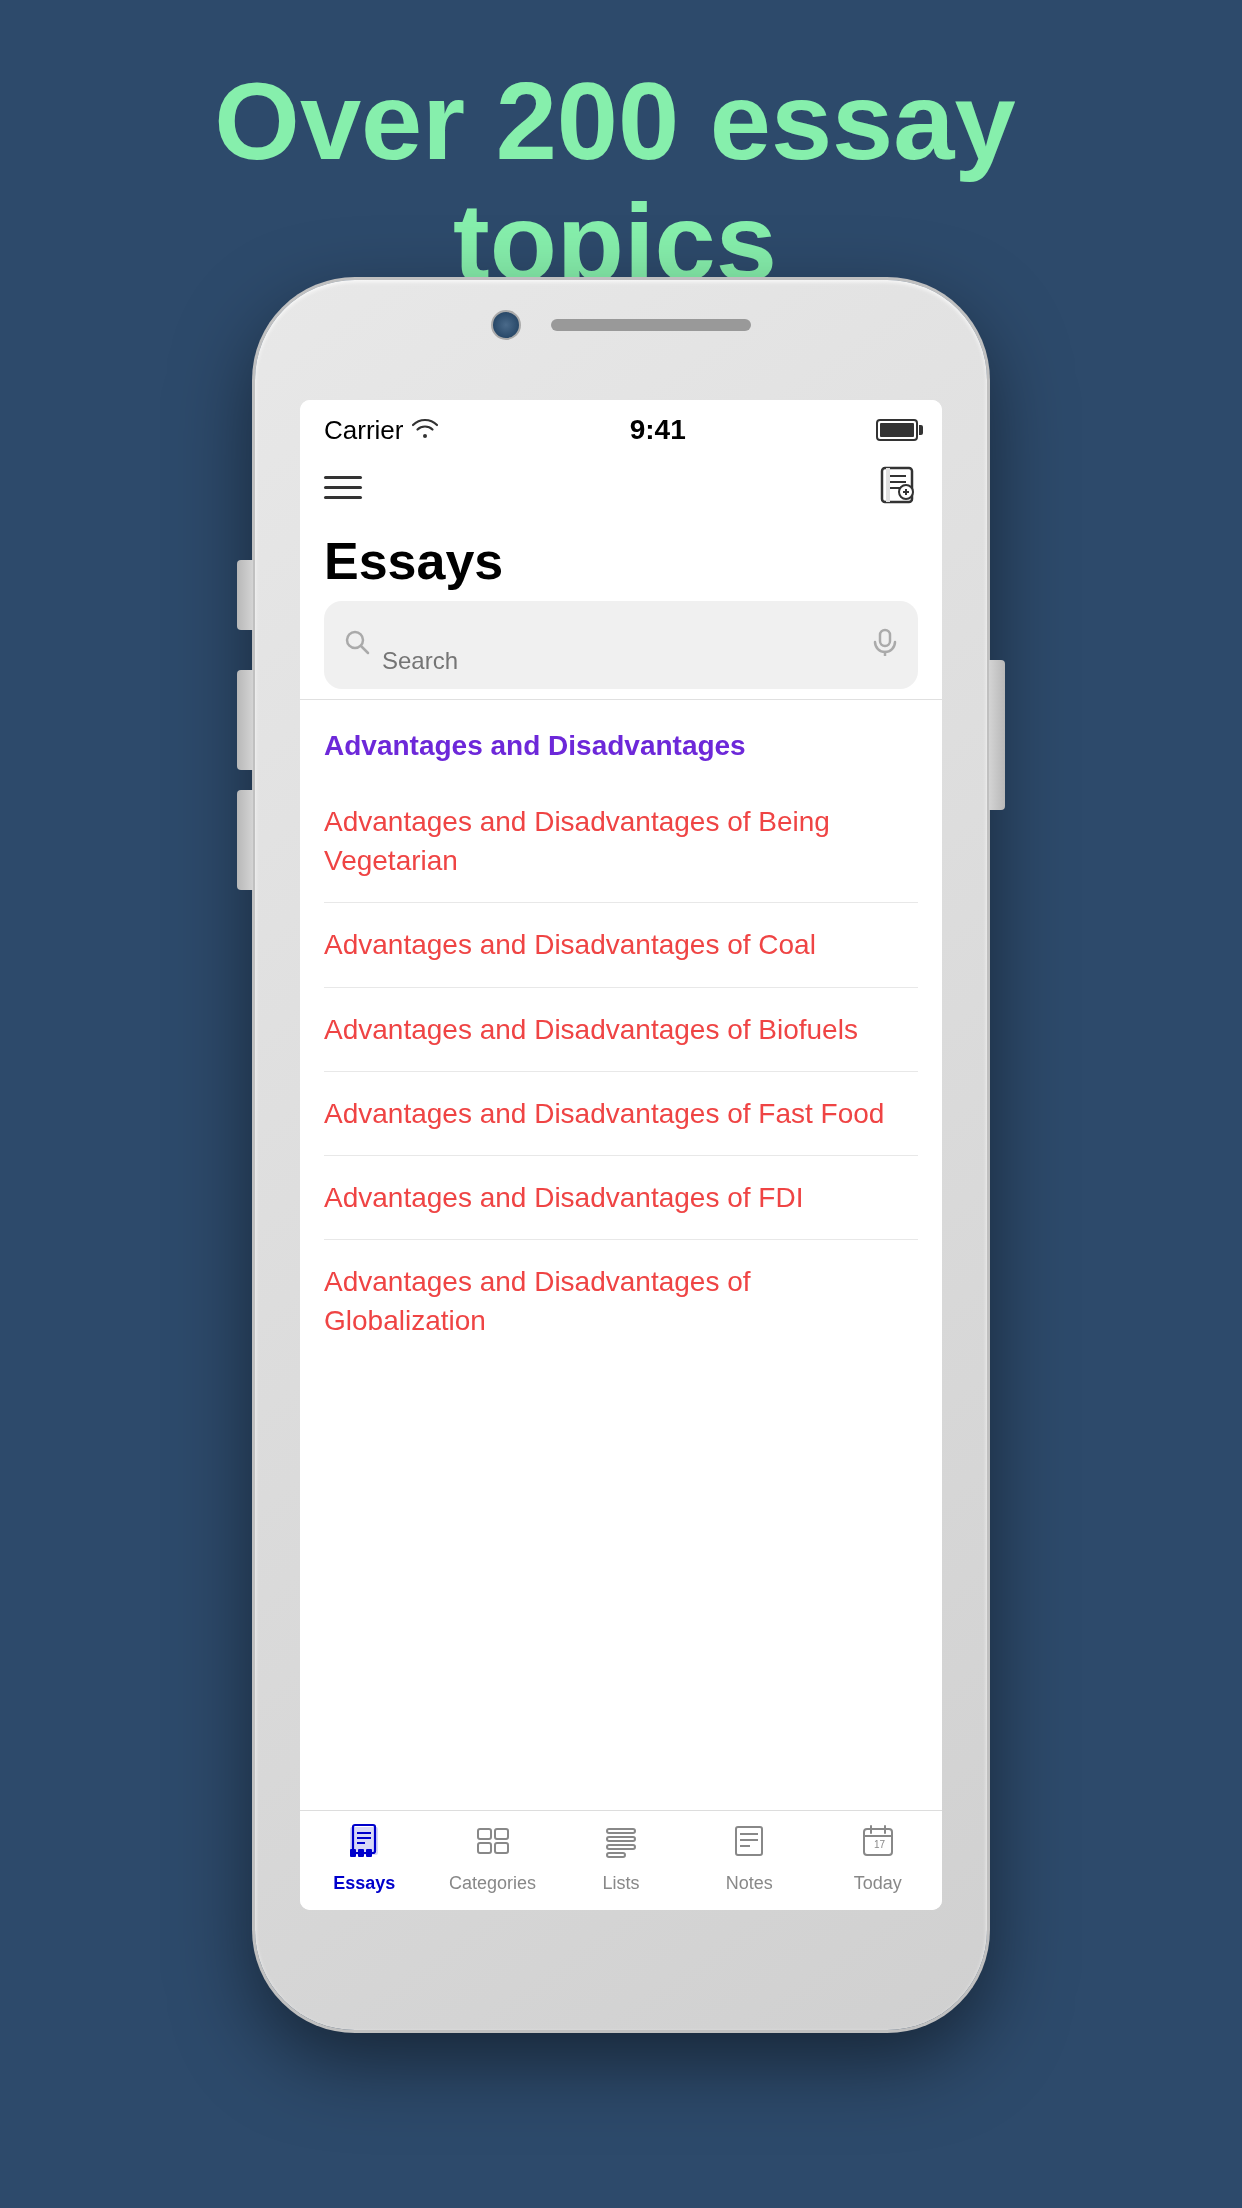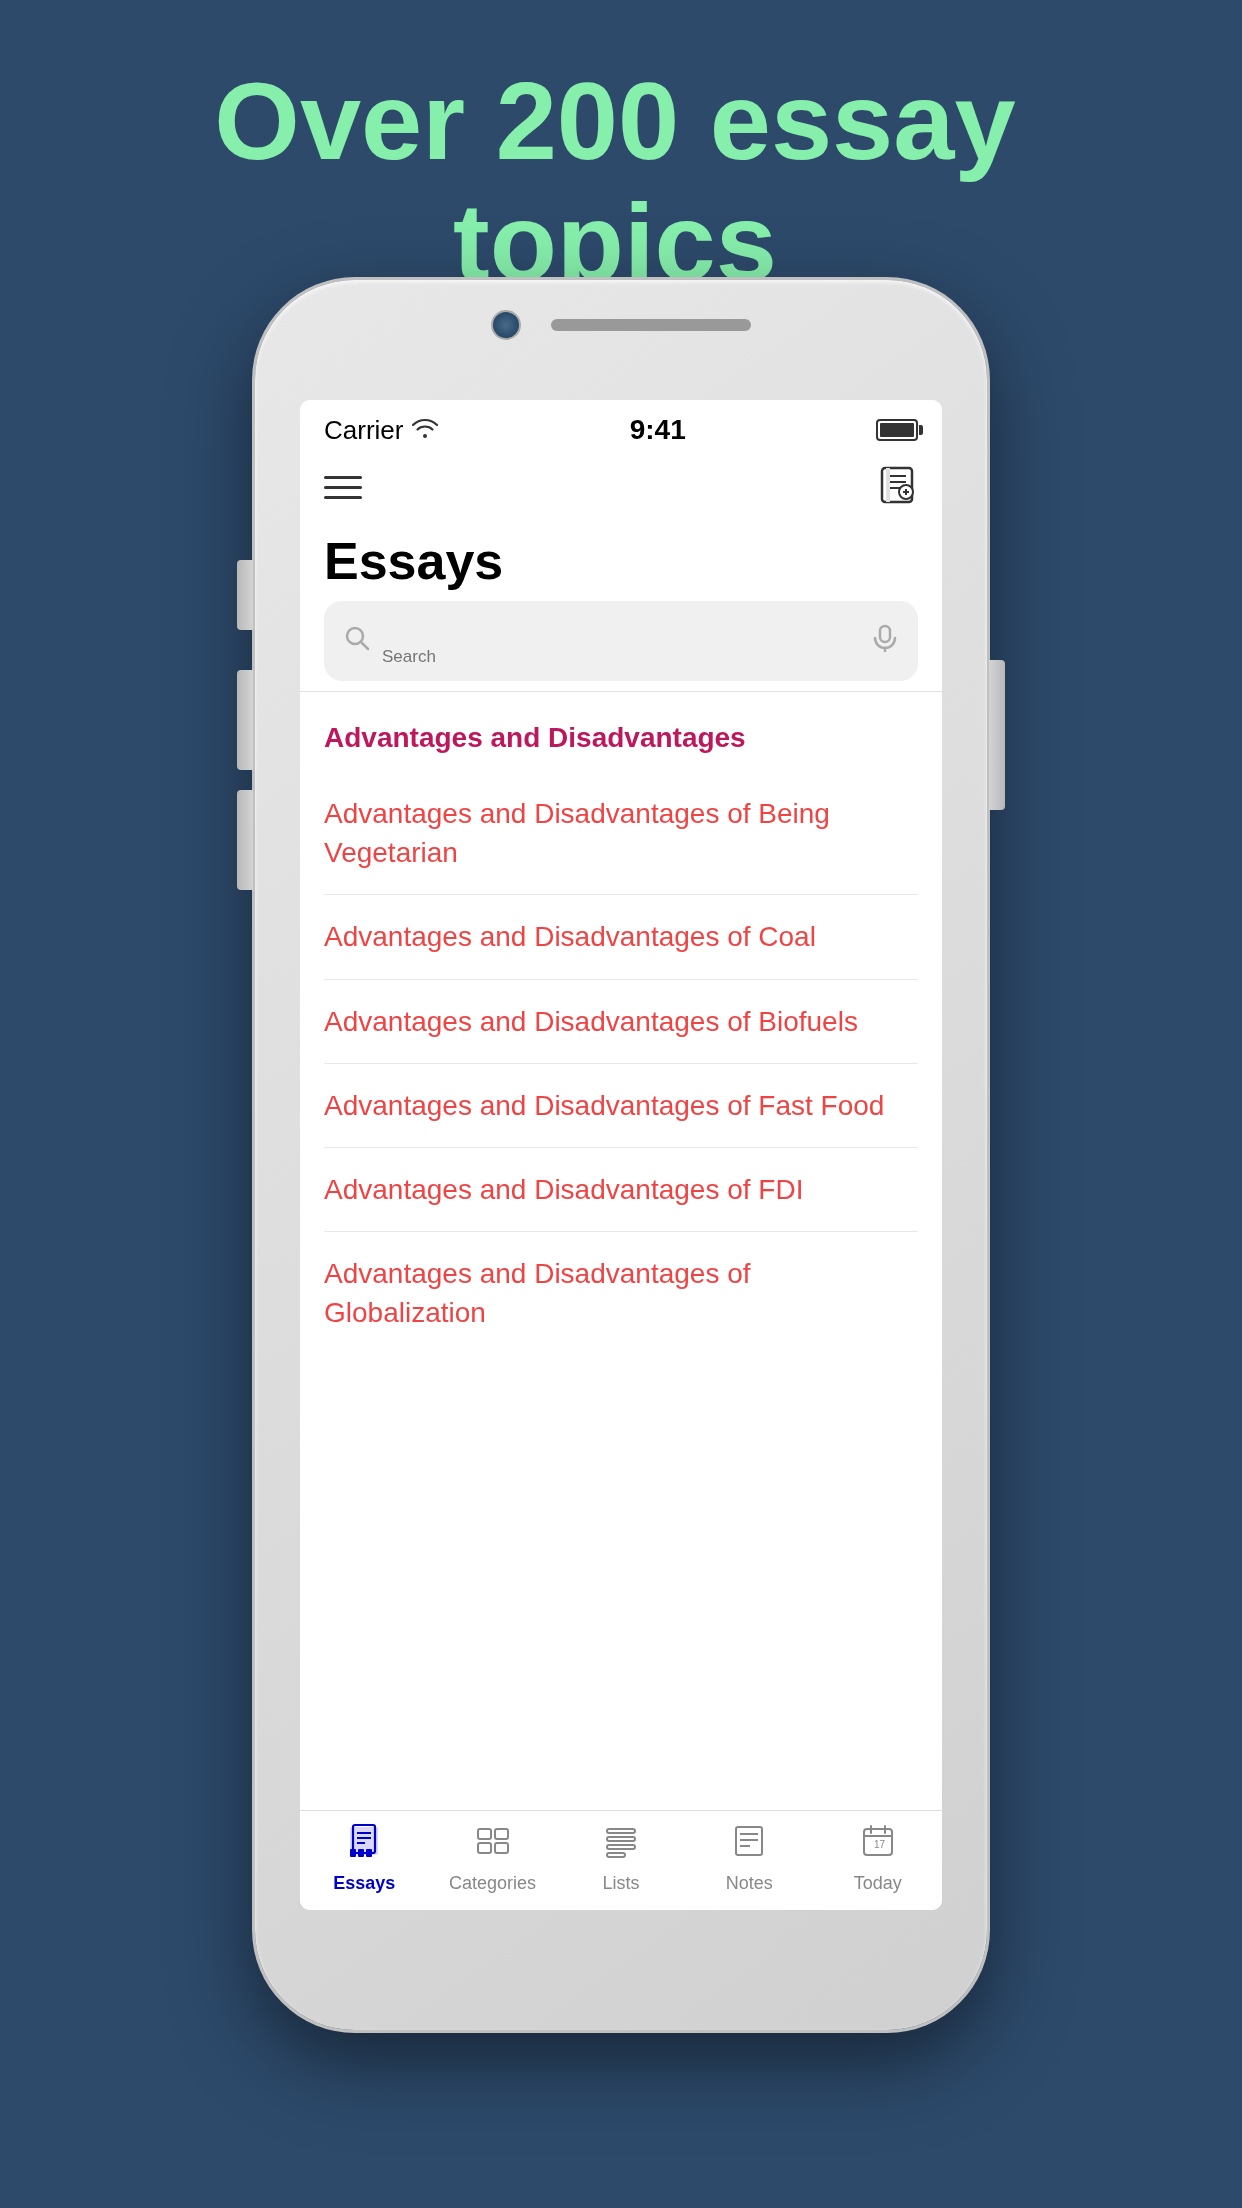--- a/index.html
+++ b/index.html
@@ -227,21 +227,21 @@
       border-radius: 18px;
       padding: 14px 20px;
       gap: 12px;
     }
     .search-icon-inner {
       color: #aaa;
       font-size: 24px;
     }
     .search-input-fake {
       flex: 1;
-      font-size: 17px;
+      font-size: 24px;
       color: #999;
       background: transparent;
       border: none;
       outline: none;
       margin-top: 32px;
     }
     .mic-icon {
       color: #999;
       font-size: 24px;
     }
@@ -257,21 +257,21 @@
     
     .content-list {
       flex: 1;
       overflow-y: auto;
       padding: 20px 24px 0;
     }
 
     .section-header {
       font-size: 28px;
       font-weight: 700;
-      color: #be185d;
+      color: #6d28d9;
       padding: 10px 0 18px;
     }
 
     .list-item {
       padding: 22px 0;
       border-bottom: 1px solid #e8e8e8;
       font-size: 28px;
       color: #ef4444;
       line-height: 1.4;
       cursor: pointer;

